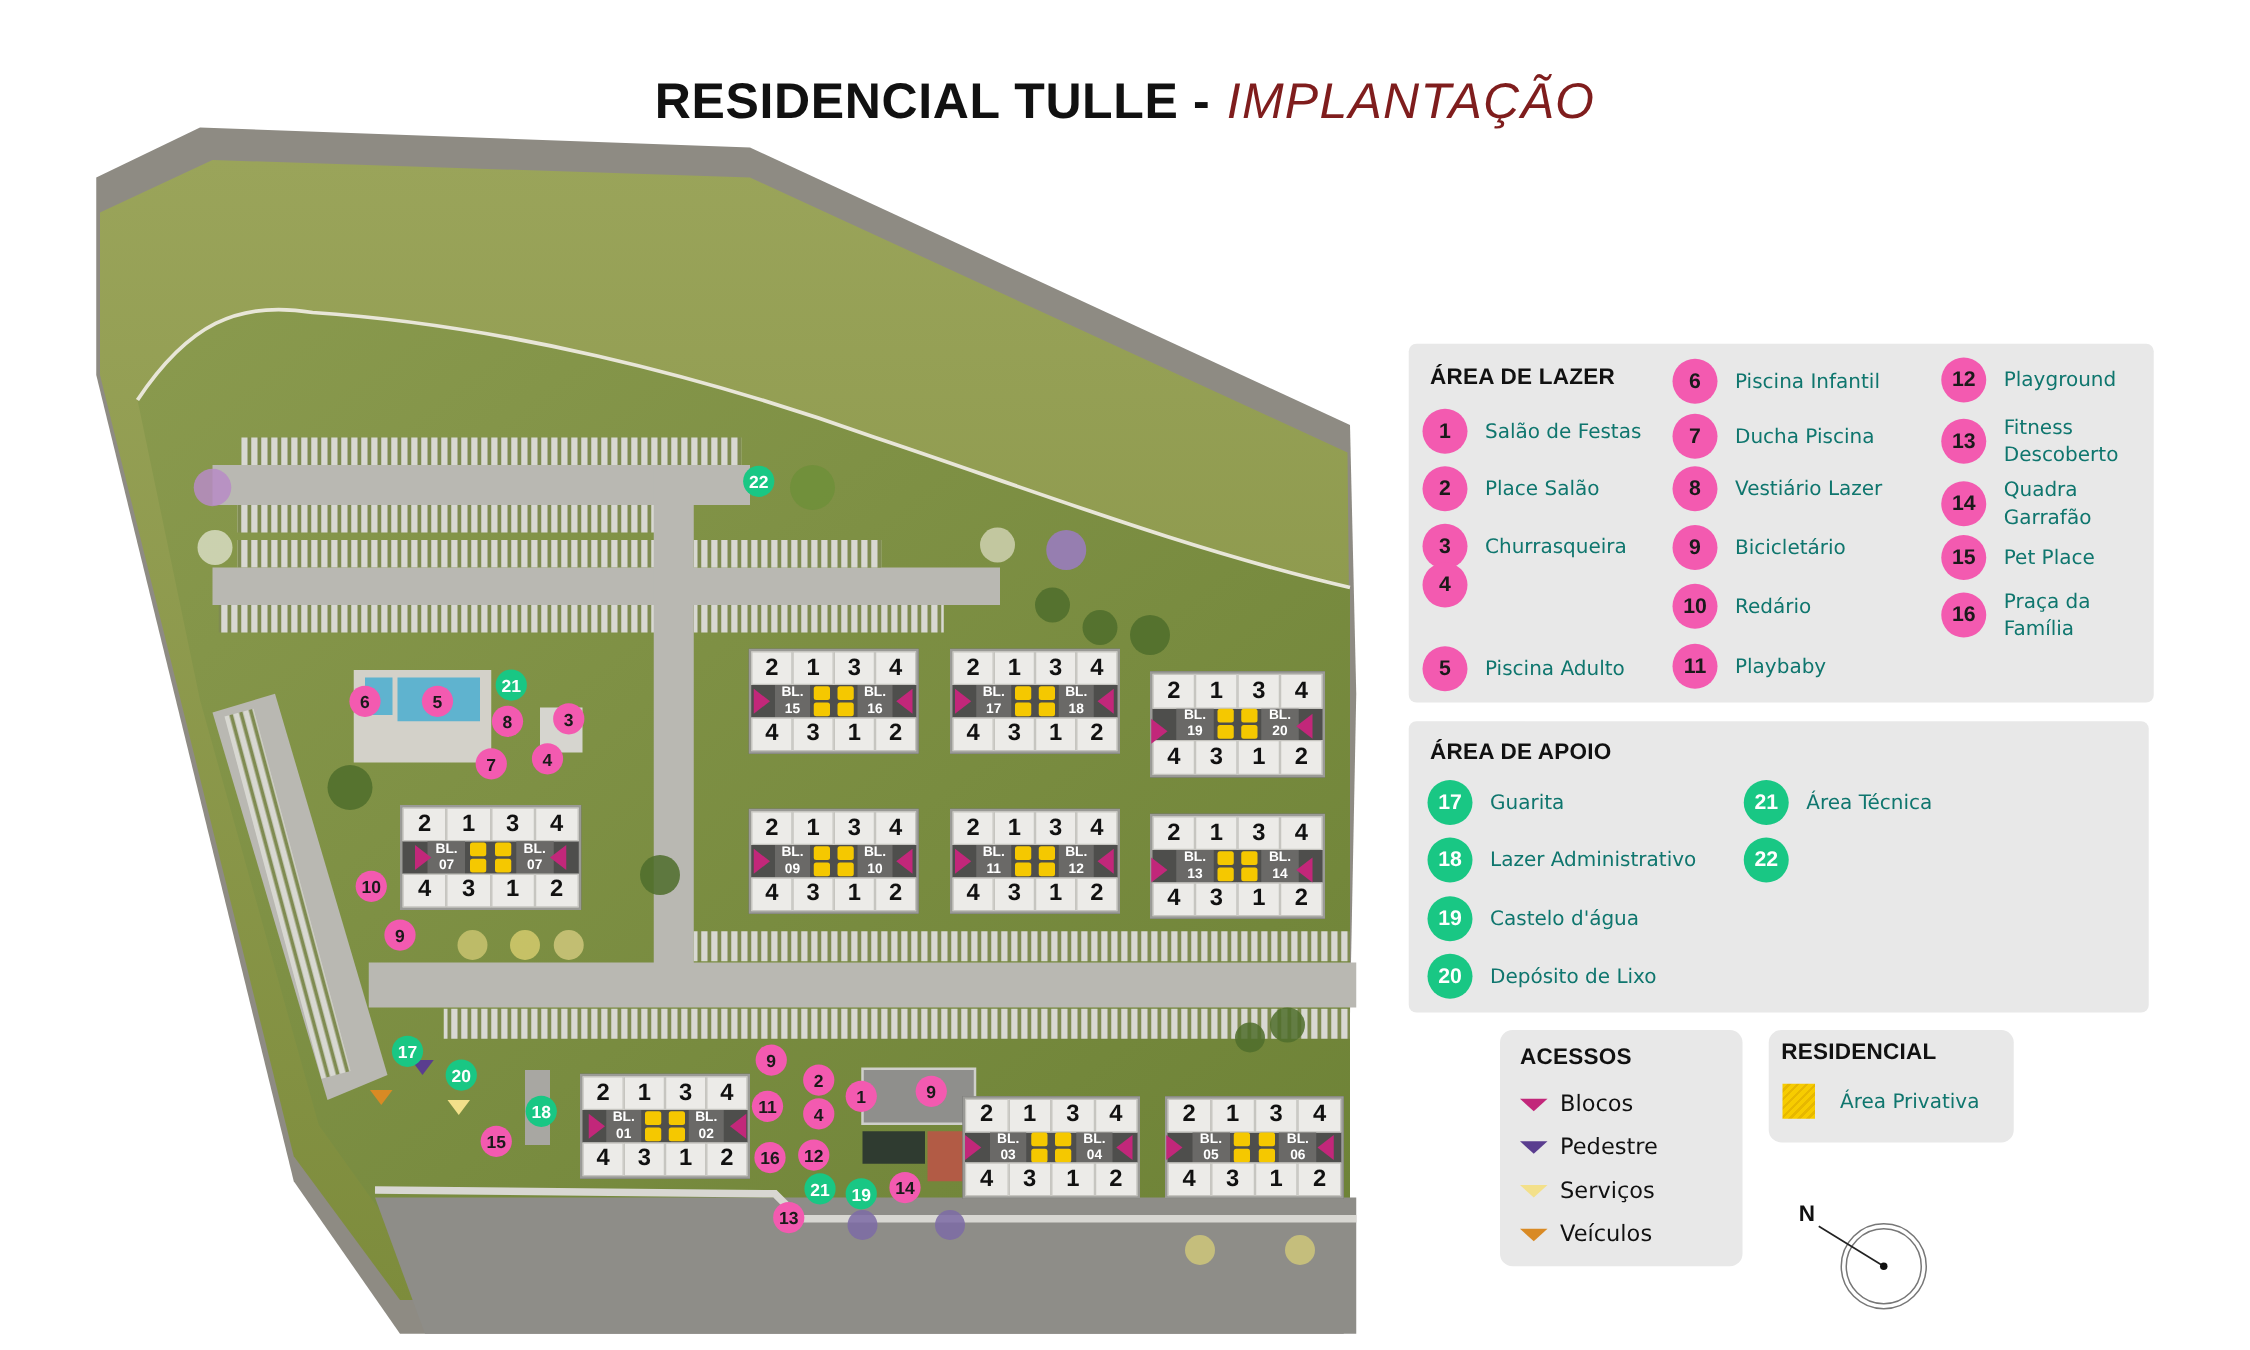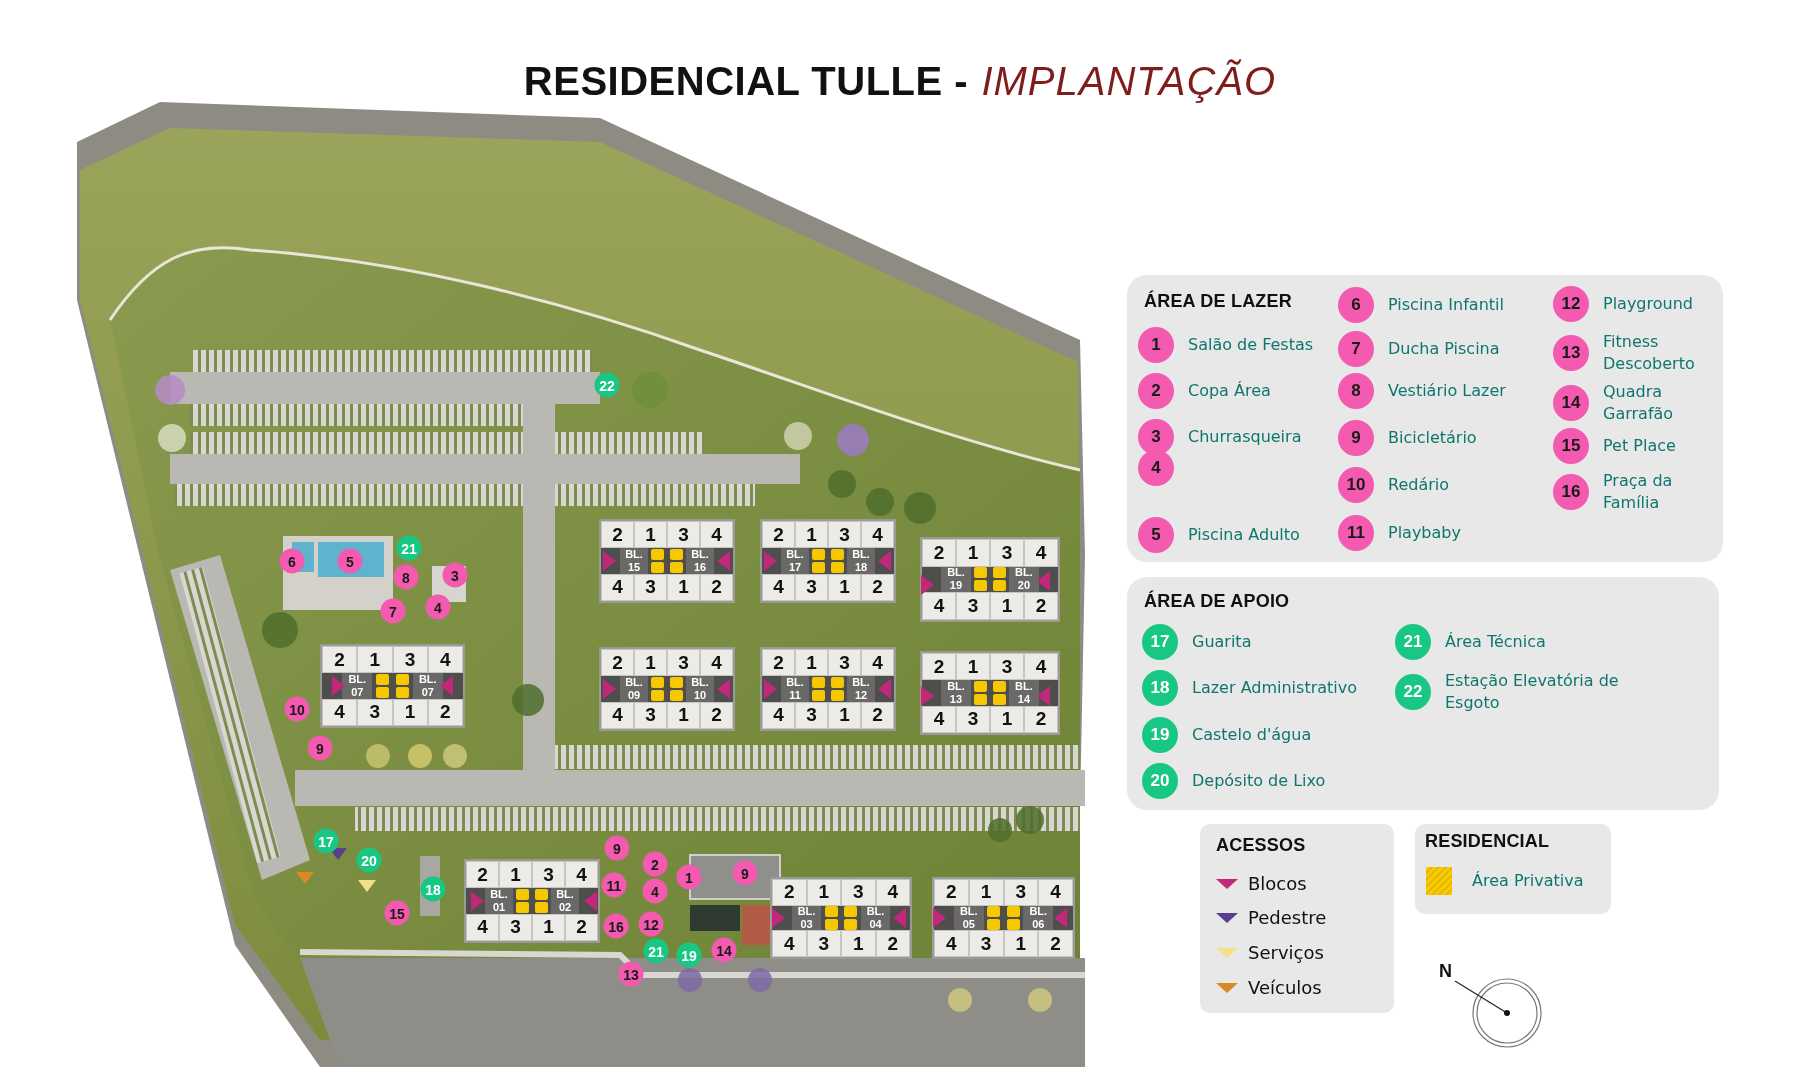--- a/index.html
+++ b/index.html
@@ -27,21 +27,21 @@
   .access.right { border-top: 10px solid transparent; border-bottom: 10px solid transparent; border-left: 13px solid #c2277a; }
   .access.left  { border-top: 10px solid transparent; border-bottom: 10px solid transparent; border-right: 13px solid #c2277a; }
 
   .marker { position: absolute; width: 25px; height: 25px; border-radius: 50%; display: flex; align-items: center; justify-content: center; font-weight: 700; font-size: 14px; font-family: "Liberation Sans", sans-serif; transform: translate(-50%, -50%); }
   .marker.pink { background: #f35ab0; color: #1a1a1a; }
   .marker.green { background: #19c784; color: #fff; }
 
   .gate-tri { position: absolute; width: 0; height: 0; border-left: 9px solid transparent; border-right: 9px solid transparent; }
 
   
-  .panel { position: absolute; background: #e8e8e8; border-radius: 20px; }
+  .panel { position: absolute; background: #e8e8e8; border-radius: 6px; }
   .panel-title { position: absolute; font-weight: 700; font-size: 18px; font-family: "Liberation Sans", sans-serif; letter-spacing: 0.2px; }
   .leg-item { position: absolute; display: flex; align-items: center; }
   .leg-badge { width: 36px; height: 36px; border-radius: 50%; flex: 0 0 36px; display: flex; align-items: center; justify-content: center; font-weight: 700; font-size: 17px; font-family: "Liberation Sans", sans-serif; }
   .leg-badge.pink { background: #f35ab0; color: #1a1a1a; }
   .leg-badge.green { background: #19c784; color: #fff; }
   .leg-text { margin-left: 14px; font-size: 16px; line-height: 22px; color: #0f766e; font-family: "DejaVu Sans", sans-serif; font-weight: 400; }
 
   .acc-item { position: absolute; display: flex; align-items: center; left: 16px; }
   .acc-tri { width: 0; height: 0; border-left: 11px solid transparent; border-right: 11px solid transparent; border-top: 10px solid; margin-right: 10px; }
   .acc-label { font-size: 18px; color: #111; }
@@ -592,21 +592,21 @@
 
 <div class="panel" style="left:1127px;top:275px;width:596px;height:287px;">
   <div class="panel-title" style="left:17px;top:16px;">ÁREA DE LAZER</div>
 
   <div class="leg-item" style="left:11px;top:52px;">
       <div class="leg-badge pink">1</div>
       <div class="leg-text">Salão de Festas</div>
     </div>
   <div class="leg-item" style="left:11px;top:98px;">
       <div class="leg-badge pink">2</div>
-      <div class="leg-text">Copa Área</div>
+      <div class="leg-text">Place Salão</div>
     </div>
   <div class="leg-item" style="left:11px;top:144px;">
       <div class="leg-badge pink">3</div>
       <div class="leg-text">Churrasqueira</div>
     </div>
   <div class="leg-item" style="left:11px;top:175px;width:170px;">
       <div class="leg-badge pink">4</div>
     </div>
   <div class="leg-item" style="left:11px;top:242px;">
       <div class="leg-badge pink">5</div>
@@ -677,21 +677,20 @@
   <div class="leg-item" style="left:15px;top:186px;">
       <div class="leg-badge green">20</div>
       <div class="leg-text">Depósito de Lixo</div>
     </div>
   <div class="leg-item" style="left:268px;top:47px;">
       <div class="leg-badge green">21</div>
       <div class="leg-text">Área Técnica</div>
     </div>
   <div class="leg-item" style="left:268px;top:93px;">
       <div class="leg-badge green">22</div>
-      <div class="leg-text" style="width:180px;">Estação Elevatória de Esgoto</div>
     </div>
 </div>
 
 <div class="panel" style="left:1200px;top:824px;width:194px;height:189px;border-radius:10px;">
   <div class="panel-title" style="left:16px;top:11px;">ACESSOS</div>
   <div class="acc-item" style="top:49px;">
       <div class="acc-tri" style="border-top-color:#c2277a;"></div>
       <span class="acc-label">Blocos</span>
     </div>
   <div class="acc-item" style="top:83px;">

